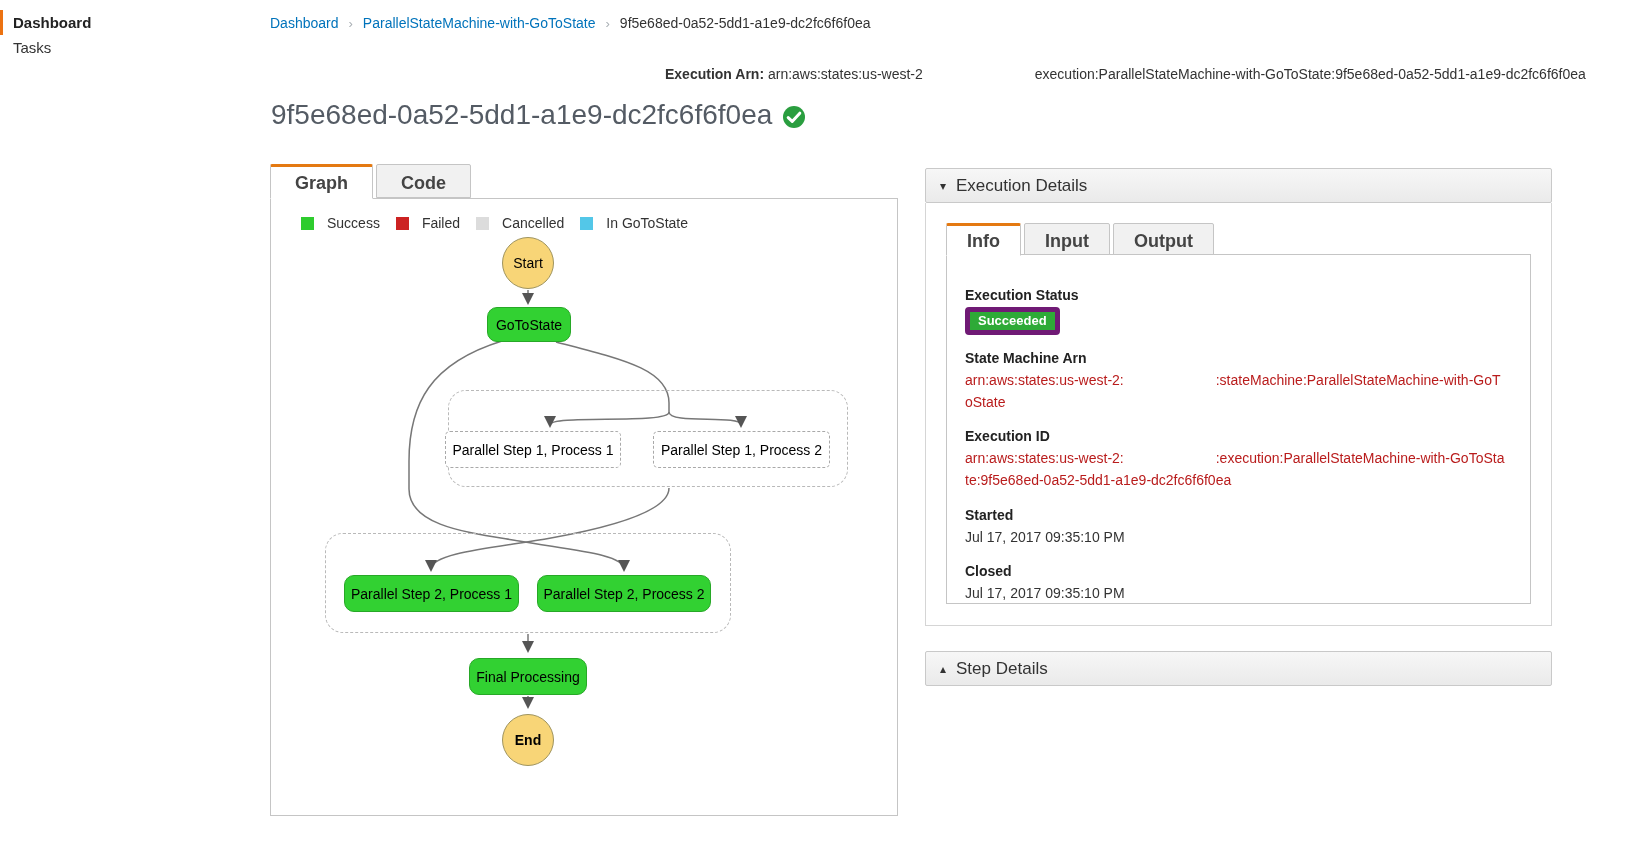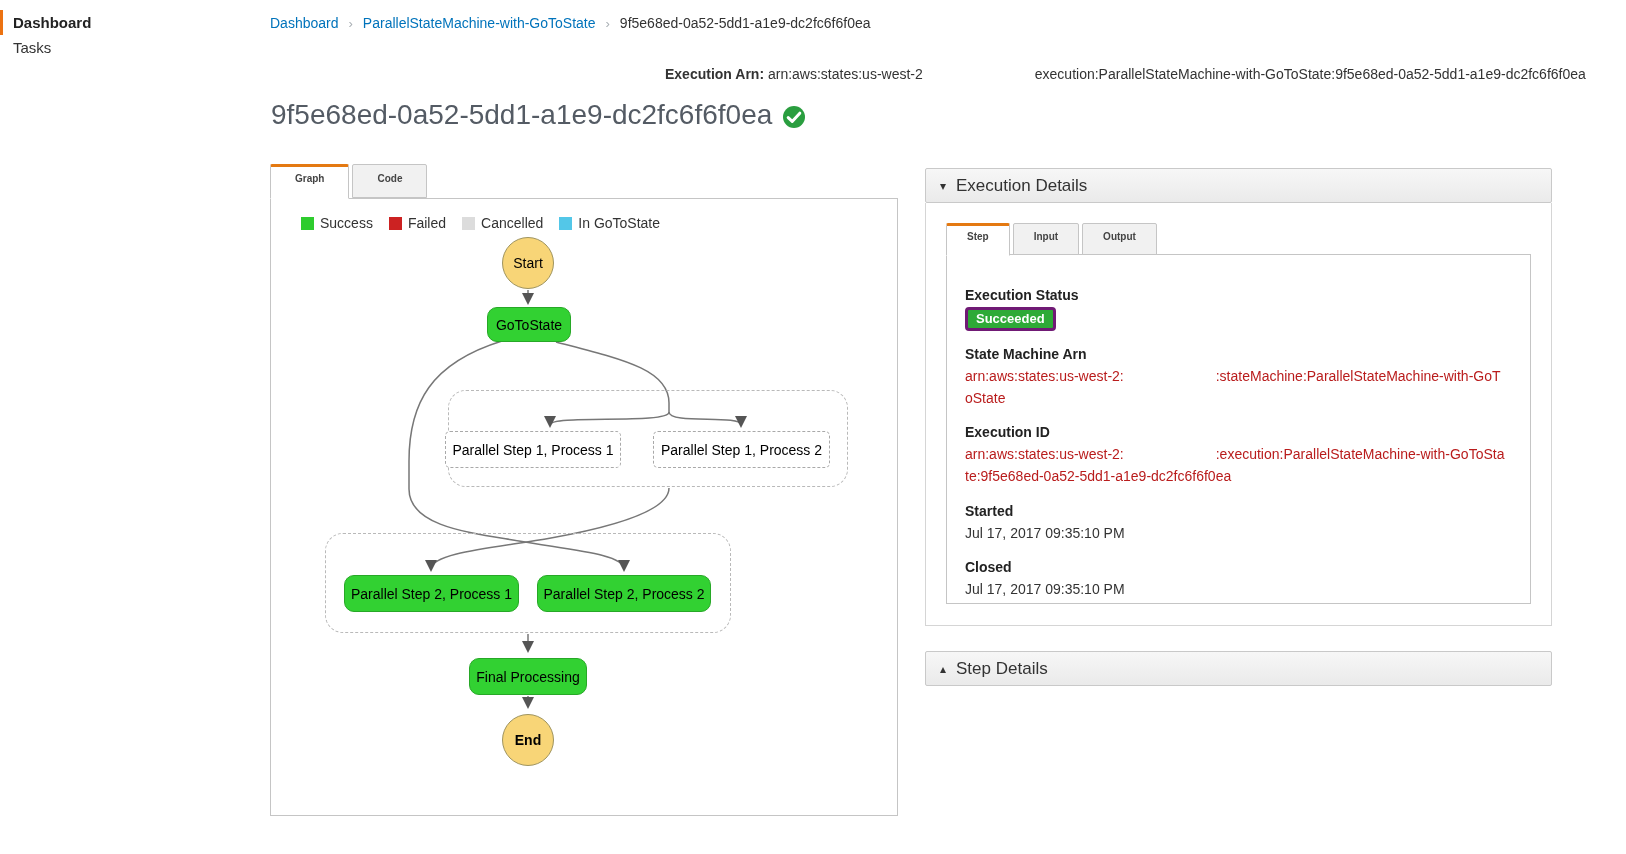--- a/index.html
+++ b/index.html
@@ -22,29 +22,29 @@
   .arn-bar b { font-weight:bold; }
   .arn-gap { display:inline-block; width:112px; }
 
   
   .page-title-row { position:absolute; left:271px; top:99px; display:flex; align-items:center; gap:10px; }
   .page-title { font-size:28px; color:#545b64; }
   .check-icon { width:24px; height:24px; margin-top:3px; }
 
   
   .tabs { position:absolute; display:flex; z-index:3; }
-  .tab { border:1px solid #c5c5c5; border-bottom:1px solid #c5c5c5; background:#f1f1f1; font-size:10px; font-weight:bold; color:#444; padding:8px 24px; border-radius:2px 2px 0 0; margin-right:3px; cursor:pointer; height:34px; }
+  .tab { border:1px solid #c5c5c5; border-bottom:1px solid #c5c5c5; background:#f1f1f1; font-size:18px; font-weight:bold; color:#444; padding:8px 24px; border-radius:2px 2px 0 0; margin-right:3px; cursor:pointer; height:34px; }
   .tab.active { background:#fff; border-top:3px solid #e47911; border-bottom:1px solid #fff; padding-top:6px; margin-bottom:-1px; height:35px; }
 
   .graph-tabs { left:270px; top:164px; }
 
   
   .graph-panel { position:absolute; left:270px; top:198px; width:628px; height:618px; border:1px solid #c5c5c5; background:#fff; z-index:1; }
   .legend { position:absolute; left:30px; top:16px; display:flex; align-items:center; gap:16px; font-size:14px; color:#333; }
-  .legend-item { display:flex; align-items:center; gap:6px; }
+  .legend-item { display:flex; align-items:center; gap:13px; }
   .sw { width:13px; height:13px; display:inline-block; }
   .sw-success { background:#2ecc2e; }
   .sw-failed { background:#cc2222; }
   .sw-cancelled { background:#dcdcdc; }
   .sw-inprogress { background:#53c7e8; }
 
   .diagram { position:absolute; left:0; top:0; width:626px; height:616px; }
   .edges { position:absolute; left:0; top:0; }
   .gnode { position:absolute; display:flex; align-items:center; justify-content:center; font-size:14px; color:#000; }
   .gnode.circle { width:52px; height:52px; border-radius:50%; background:#f8d577; border:1px solid #9f945f; }
@@ -59,21 +59,21 @@
   .exec-body { border:1px solid #d5d5d5; border-top:none; background:#fff; padding:20px 20px 22px 20px; height:423px; }
   .detail-tabs { position:relative; display:flex; margin-left:0; z-index:3; }
   .detail-tabs .tab { padding:7px 20px; height:32px; }
   .detail-tabs .tab.active { padding-top:5px; height:33px; }
   .detail-content { border:1px solid #c5c5c5; background:#fff; margin-top:-1px; padding:32px 18px; height:350px; overflow:hidden; }
   .field { margin-bottom:15px; font-size:14px; }
   .field-label { font-weight:bold; color:#222; margin-bottom:4px; }
   .field-value { color:#333; line-height:1.5; }
   .arn-link { color:#b91c1c; line-height:1.55; cursor:pointer; width:540px; word-break:break-all; }
   .arn-gap-sm { display:inline-block; width:92px; }
-  .badge { display:inline-block; background:#2eaa37; border:3px solid #701a75; color:#fff; font-weight:bold; font-size:13px; padding:1px 8px 2px; border-radius:4px; }
+  .badge { display:inline-block; background:#2eaa37; border:5px solid #701a75; color:#fff; font-weight:bold; font-size:13px; padding:1px 8px 2px; border-radius:4px; }
   .step-details { margin-top:25px; }
 </style>
 </head>
 <body>
 
 <div class="app">
 
   <div class="sidebar">
     <div class="nav-item nav-active">Dashboard</div>
     <div class="nav-item">Tasks</div>
@@ -158,21 +158,21 @@
     </div>
   </div>
 
   <div class="right-panel">
     <div class="section-header">
       <span class="tri">▾</span>
       <span>Execution Details</span>
     </div>
     <div class="exec-body">
       <div class="tabs detail-tabs">
-        <div class="tab active">Step</div>
+        <div class="tab active">Info</div>
         <div class="tab">Input</div>
         <div class="tab">Output</div>
       </div>
       <div class="detail-content">
         <div class="field">
           <div class="field-label">Execution Status</div>
           <span class="badge">Succeeded</span>
         </div>
         <div class="field">
           <div class="field-label">State Machine Arn</div>

